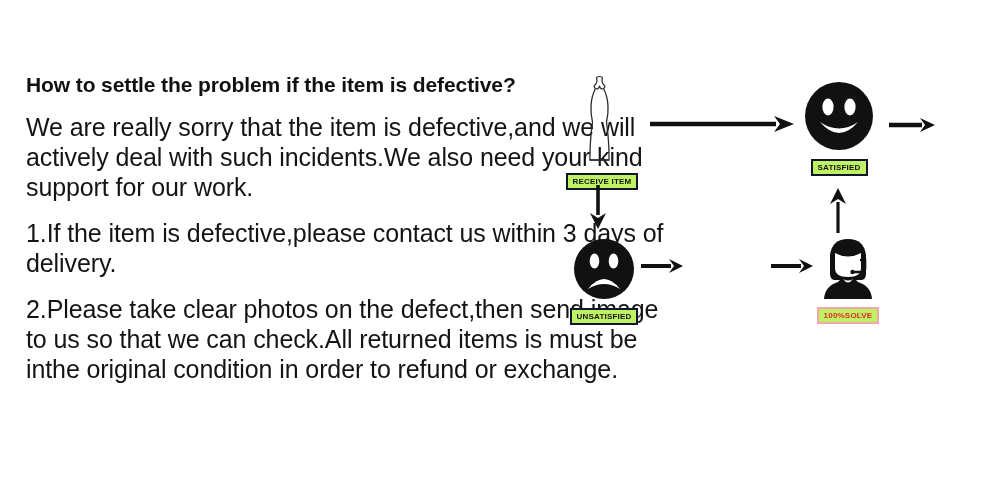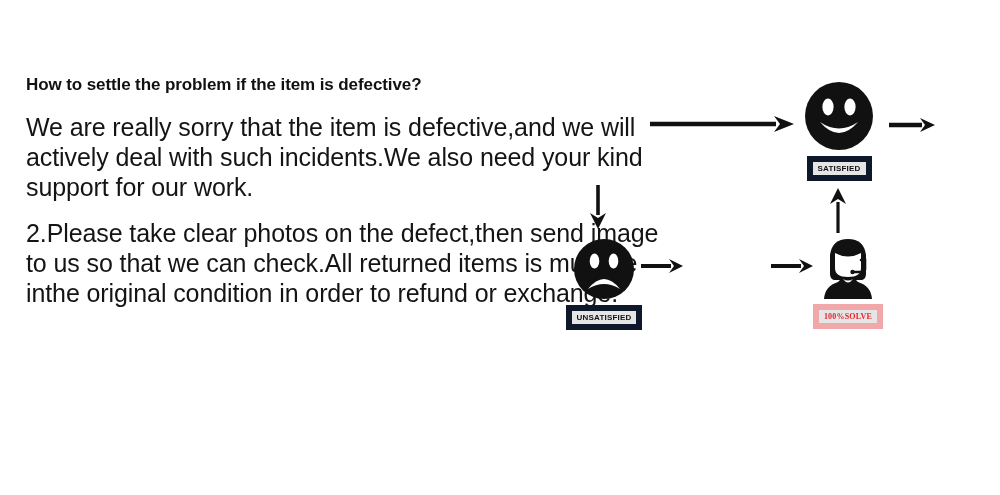--- a/index.html
+++ b/index.html
@@ -18,21 +18,21 @@
   }
 
   
   #text-column {
     position: absolute;
     left: 26px;
     top: 70px;
     width: 640px;
   }
   .heading {
-    font-size: 17px;
+    font-size: 21px;
     font-weight: bold;
     letter-spacing: -0.1px;
     line-height: 30px;
     margin: 0 0 12px 0;
     color: #111111;
   }
   .para {
     font-size: 25px;
     line-height: 30px;
     letter-spacing: -0.1px;
@@ -52,35 +52,34 @@
   .node {
     position: absolute;
     text-align: center;
   }
   .icon-wrap {
     display: block;
     margin: 0 auto;
   }
   .caption {
     display: inline-block;
-    border: 6px solid #0f172a;
-    background: #e5e5e5;
+    border: 2px solid #0f172a;
+    background: #bef264;
     font-size: 8px;
     font-weight: bold;
     letter-spacing: 0.2px;
     line-height: 10px;
     padding: 2px 5px 1px 5px;
     color: #111111;
     white-space: nowrap;
     font-family: "Liberation Sans", sans-serif;
   }
   .caption.red {
     color: #e8222a;
     border-color: #f0a8ab;
-    font-family: Liberation Serif, serif;
   }
   .caption.tiny {
     font-size: 6.5px;
     padding: 1px 4px 1px 4px;
     letter-spacing: 0.1px;
   }
   .get-money {
     font-size: 21px;
     font-weight: bold;
     letter-spacing: -0.6px;
@@ -90,25 +89,40 @@
   }
   .arrow { position: absolute; }
   .stars-wrap { line-height: 0; }
 </style>
 </head>
 <body>
 
 <div id="text-column">
   <p class="heading">How to settle the problem if the item is defective?</p>
   <p class="para">We are really sorry that the item is defective,and we will actively deal with such incidents.We also need your kind support for our work.</p>
+  <p class="para">1.If the item is defective,please contact us within 3 days of delivery.</p>
   <p class="para">2.Please take clear photos on the defect,then send image to us so that we can check.All returned items is must be inthe original condition in order to refund or exchange.</p>
 </div>
 
 <div id="diagram">
 
+  <div class="node" style="left:10px; top:12px; width:88px;">
+    <span class="icon-wrap">
+      <svg width="40" height="92" viewBox="0 0 40 92" aria-hidden="true">
+        <path d="M14.5 4 Q16 8 13 11 Q11 13 13.5 14.5 Q16.5 16 17.5 12
+                 Q18.5 16 21.5 14.5 Q24 13 22 11 Q19 8 20.5 4
+                 Q20.2 2.5 17.5 2.5 Q14.8 2.5 14.5 4 Z" fill="none" stroke="#2b2b2b" stroke-width="1.2" stroke-linejoin="round"></path>
+        <path d="M13.5 14.5 Q9.5 22 9 32 Q8.6 40 10.5 48
+                 Q8.8 60 8.2 72 L7.9 86 L27.1 86 L26.8 72
+                 Q26.2 60 24.5 48 Q26.4 40 26 32 Q25.5 22 21.5 14.5" fill="none" stroke="#2b2b2b" stroke-width="1.3" stroke-linejoin="round"></path>
+        <path d="M7.9 86 L27.1 86" fill="none" stroke="#2b2b2b" stroke-width="1.3"></path>
+      </svg>
+    </span>
+    <span class="caption">RECEIVE ITEM</span>
+  </div>
 
   <div class="arrow" style="left:100px; top:53px;">
     <svg width="148" height="18" viewBox="0 0 148 18" aria-hidden="true">
       <line x1="2" y1="9" x2="128" y2="9" stroke="#111111" stroke-width="4.5"></line>
       <path d="M126 1 L146 9 L126 17 L132 9 Z" fill="#111111"></path>
     </svg>
   </div>
 
   <div class="node" style="left:242px; top:18px; width:98px;">
     <span class="icon-wrap">

